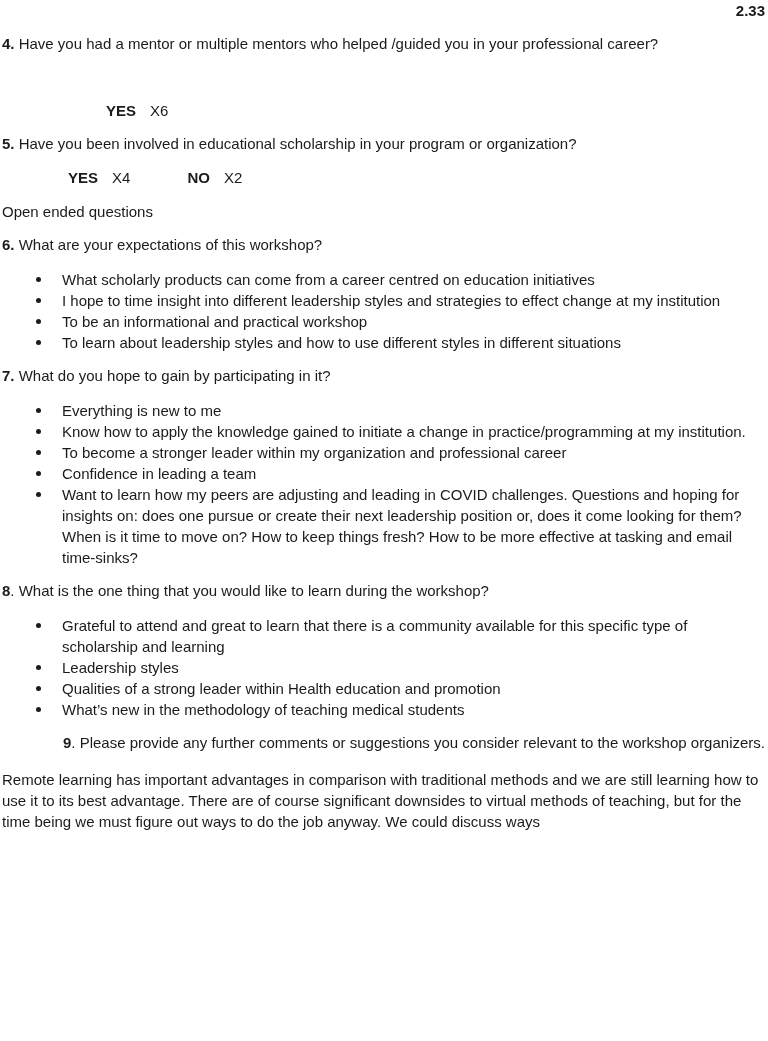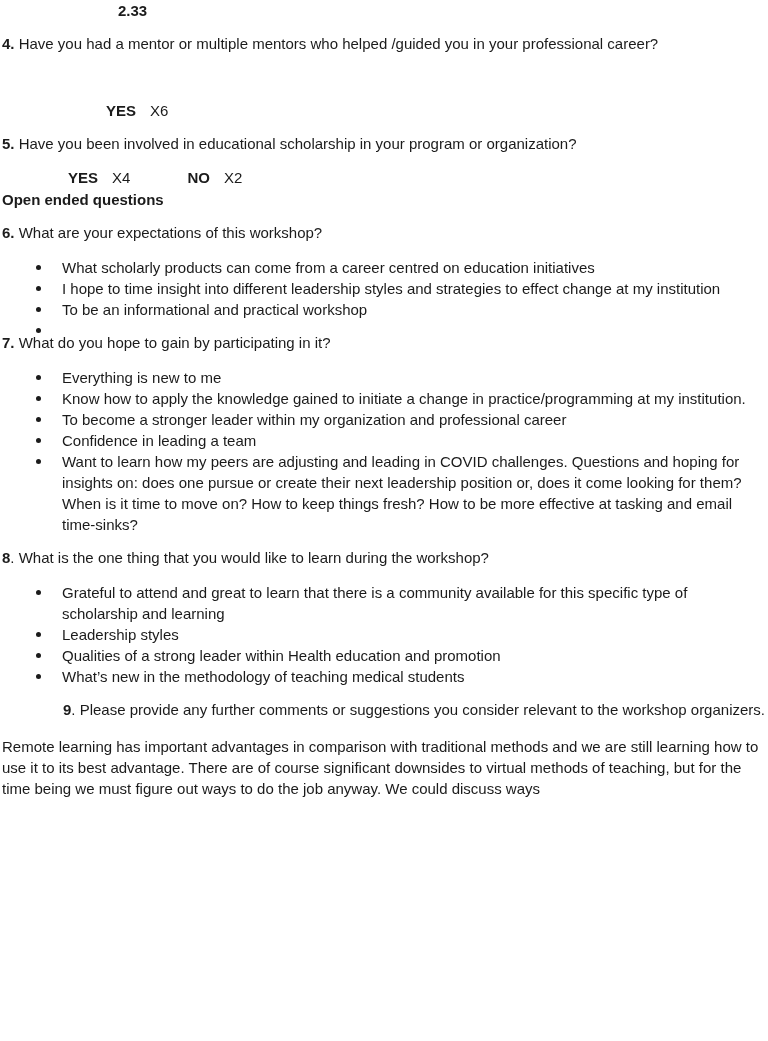--- a/index.html
+++ b/index.html
@@ -13,32 +13,33 @@
     line-height: 21px;
     color: #1b1b1b;
   }
   .doc {
     padding: 0 3px 0 2px;
   }
   .stat {
     margin-top: 0;
     margin-left: 116px;
     font-weight: bold;
+    text-align: right;
   }
   p.q { margin-top: 12px; }
   .q b { font-weight: bold; }
   .answer { margin-top: 13px; }
   .answer b { font-weight: bold; }
   .answer .count { margin-left: 14px; }
   .answer-q4 { padding-left: 104px; margin-top: 46px; }
   .answer-q5 { padding-left: 66px; }
   .answer-q5 .no-label { margin-left: 57px; }
   .section-heading {
-    margin-top: 1px;
-    font-weight: bold;
+    margin-top: 13px;
+    font-weight: normal;
   }
   .q-first { margin-top: 38px; }
   .q-7 { margin-top: 57px; }
   .q-8 { margin-top: 56px; }
   .q-9 { margin-top: 54px; text-align: right; }
   ul.bullets {
     list-style: none;
     margin: 14px 0 0 0;
     padding: 0;
   }
@@ -73,21 +74,21 @@
   <p class="answer answer-q5"><b>YES</b><span class="count">X4</span><b class="no-label">NO</b><span class="count">X2</span></p>
 
   <p class="section-heading">Open ended questions</p>
 
   <p class="q"><b>6.</b> <span>What are your expectations of this workshop?</span></p>
 
   <ul class="bullets">
     <li><span class="dot"></span><span>What scholarly products can come from a career centred on education initiatives</span></li>
     <li><span class="dot"></span><span>I hope to time insight into different leadership styles and strategies to effect change at my institution</span></li>
     <li><span class="dot"></span><span>To be an informational and practical workshop</span></li>
-    <li><span class="dot"></span></li>
+    <li><span class="dot"></span><span>To learn about leadership styles and how to use different styles in different situations</span></li>
   </ul>
 
   <p class="q q-7"><b>7.</b> <span>What do you hope to gain by participating in it?</span></p>
 
   <ul class="bullets">
     <li><span class="dot"></span><span>Everything is new to me</span></li>
     <li><span class="dot"></span><span>Know how to apply the knowledge gained to initiate a change in practice/programming at my institution.</span></li>
     <li><span class="dot"></span><span>To become a stronger leader within my organization and professional career</span></li>
     <li><span class="dot"></span><span>Confidence in leading a team</span></li>
     <li><span class="dot"></span><span>Want to learn how my peers are adjusting and leading in COVID challenges. Questions and hoping for insights on: does one pursue or create their next leadership position or, does it come looking for them? When is it time to move on? How to keep things fresh? How to be more effective at tasking and email time-sinks?</span></li>

